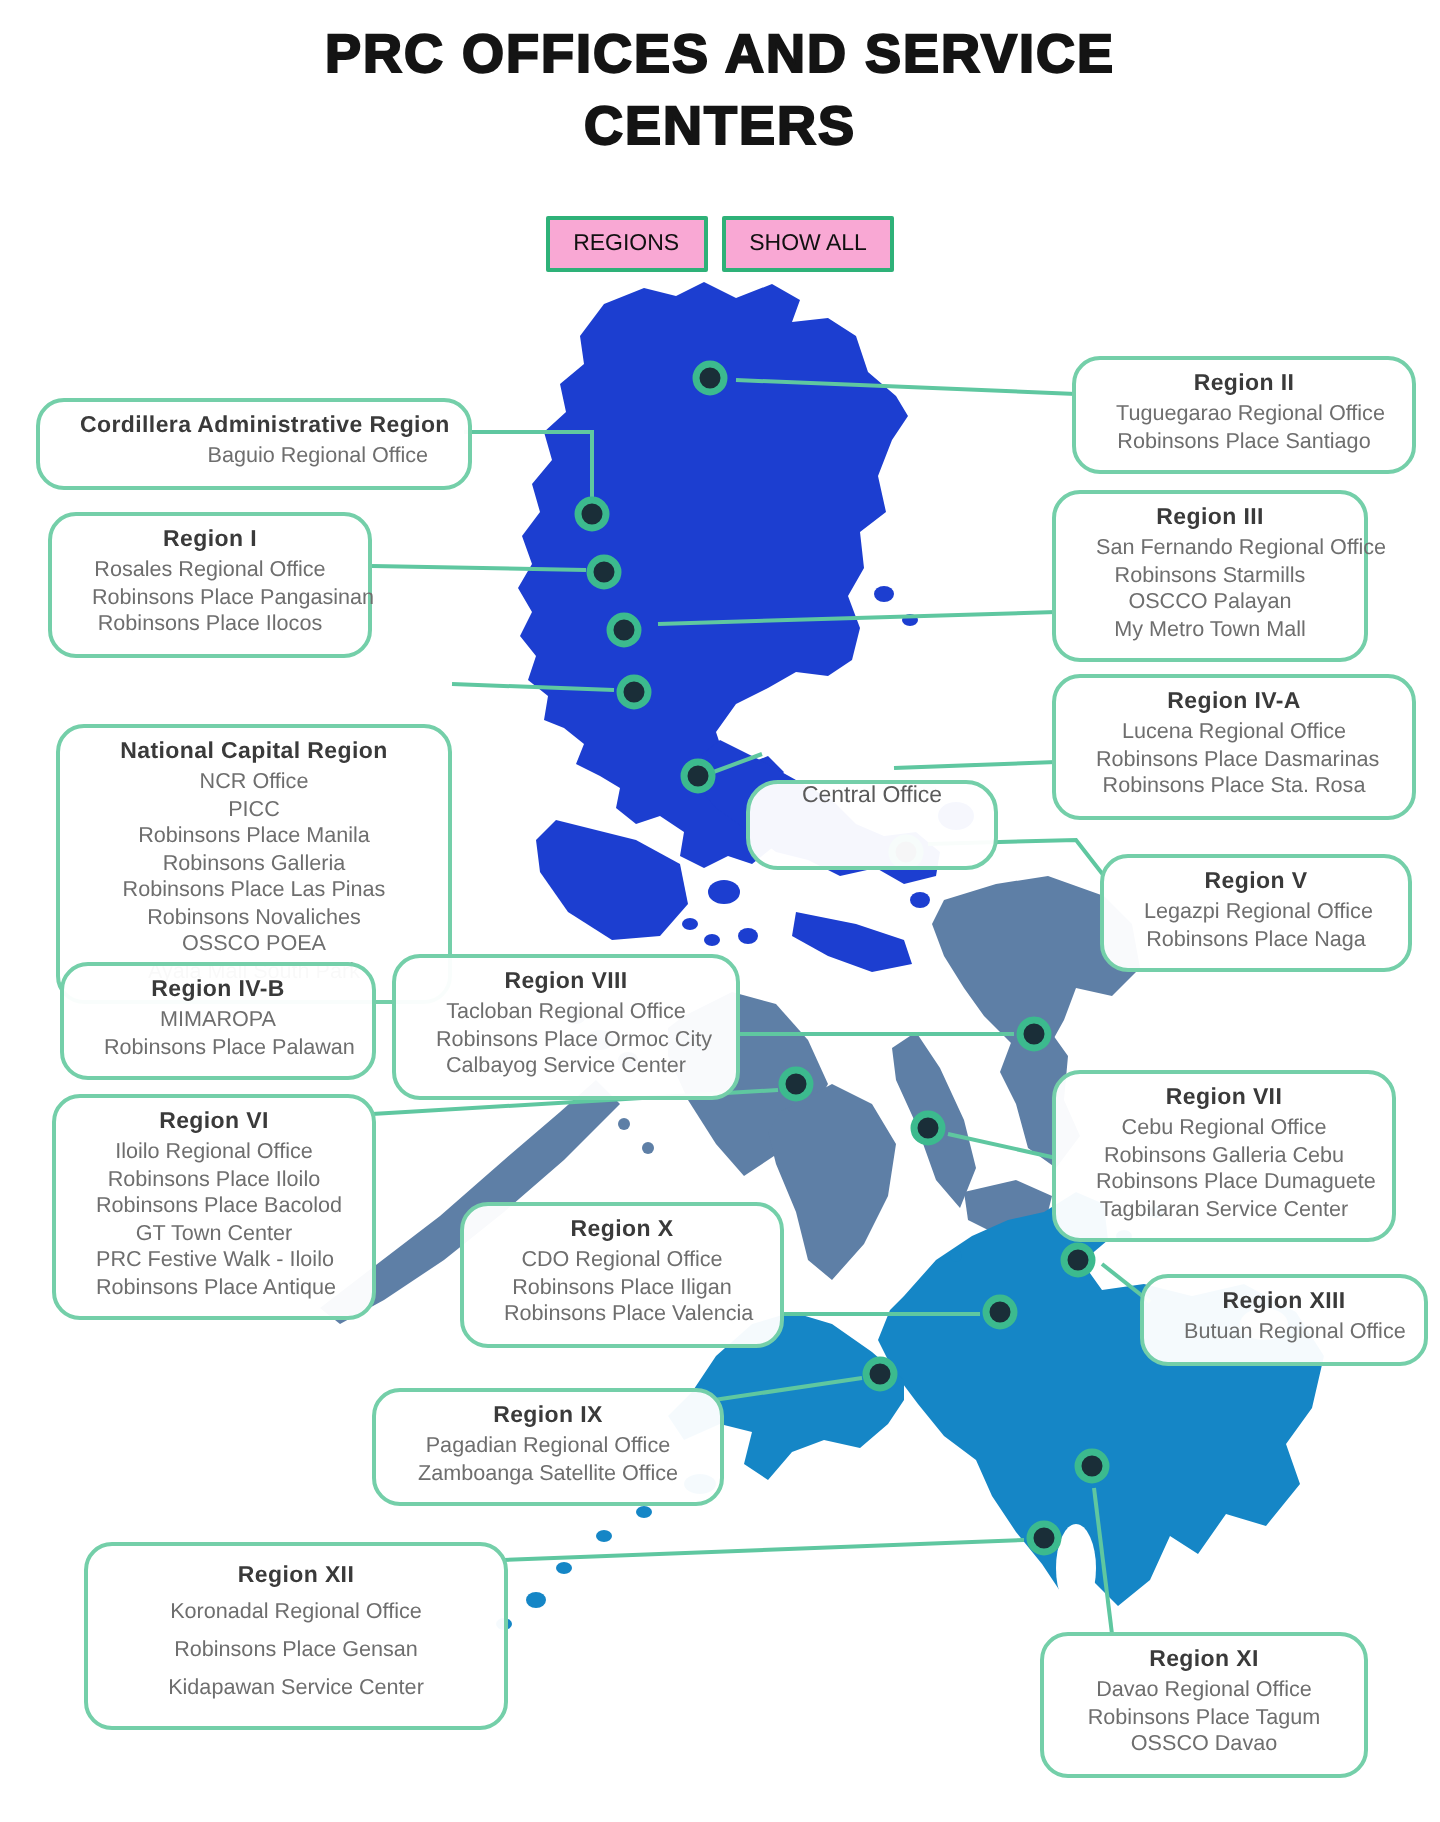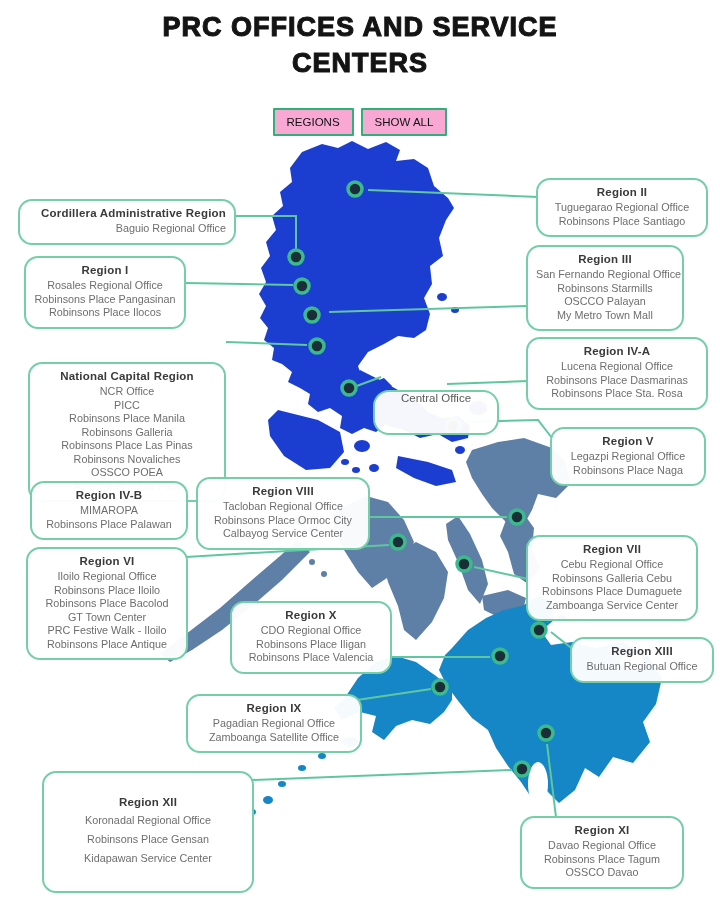--- a/index.html
+++ b/index.html
@@ -18,28 +18,28 @@
   }
   .btn {
     border:2px solid var(--button-border,#2eb178); background:#f9a8d4;
     font-family:inherit; font-size:11.5px; color:#111;
     padding:6px 12px; cursor:pointer; border-radius:1px;
   }
   #map-svg { position:absolute; left:0; top:0; z-index:1; }
   .callout {
     position:absolute; z-index:3; box-sizing:border-box;
     border:2px solid var(--callout-border,#74cfa9); border-radius:14px;
-    background:rgba(255,255,255,.96); text-align:center; padding:6px 8px 7px;
+    background:rgba(255,255,255,.96); text-align:center; padding:6px 20px 7px;
   }
   .callout .t {
     font-weight:bold; font-size:11.5px; color:#3a3a3a;
     margin-bottom:3px; letter-spacing:.2px; white-space:nowrap;
   }
   .callout .i { font-size:10.8px; color:#6e6e6e; line-height:13.5px; white-space:nowrap; }
-  .callout.roomy { padding:23px 4px; }
+  .callout.roomy { padding:9px 4px; }
   .callout.roomy .i { line-height:19px; }
   .pill {
     position:absolute; z-index:3; left:373px; top:344px; width:126px; height:45px;
     box-sizing:border-box; border:2px solid var(--callout-border,#74cfa9);
     border-radius:16px; background:rgba(255,255,255,.96);
     display:flex; justify-content:center;
     font-size:11.5px; color:#5a5a5a;margin-top:46px;
   }
 </style>
 </head>
@@ -236,21 +236,21 @@
   <div class="t">Region V</div>
   <div class="i">Legazpi Regional Office</div>
   <div class="i">Robinsons Place Naga</div>
 </div>
 
 <div class="callout" style="left:526px; top:535px; width:172px;">
   <div class="t">Region VII</div>
   <div class="i">Cebu Regional Office</div>
   <div class="i">Robinsons Galleria Cebu</div>
   <div class="i">Robinsons Place Dumaguete</div>
-  <div class="i">Zamboanga Service Center</div>
+  <div class="i">Tagbilaran Service Center</div>
 </div>
 
 <div class="callout" style="left:570px; top:637px; width:144px;">
   <div class="t">Region XIII</div>
   <div class="i">Butuan Regional Office</div>
 </div>
 
 <div class="callout" style="left:520px; top:816px; width:164px;">
   <div class="t">Region XI</div>
   <div class="i">Davao Regional Office</div>

